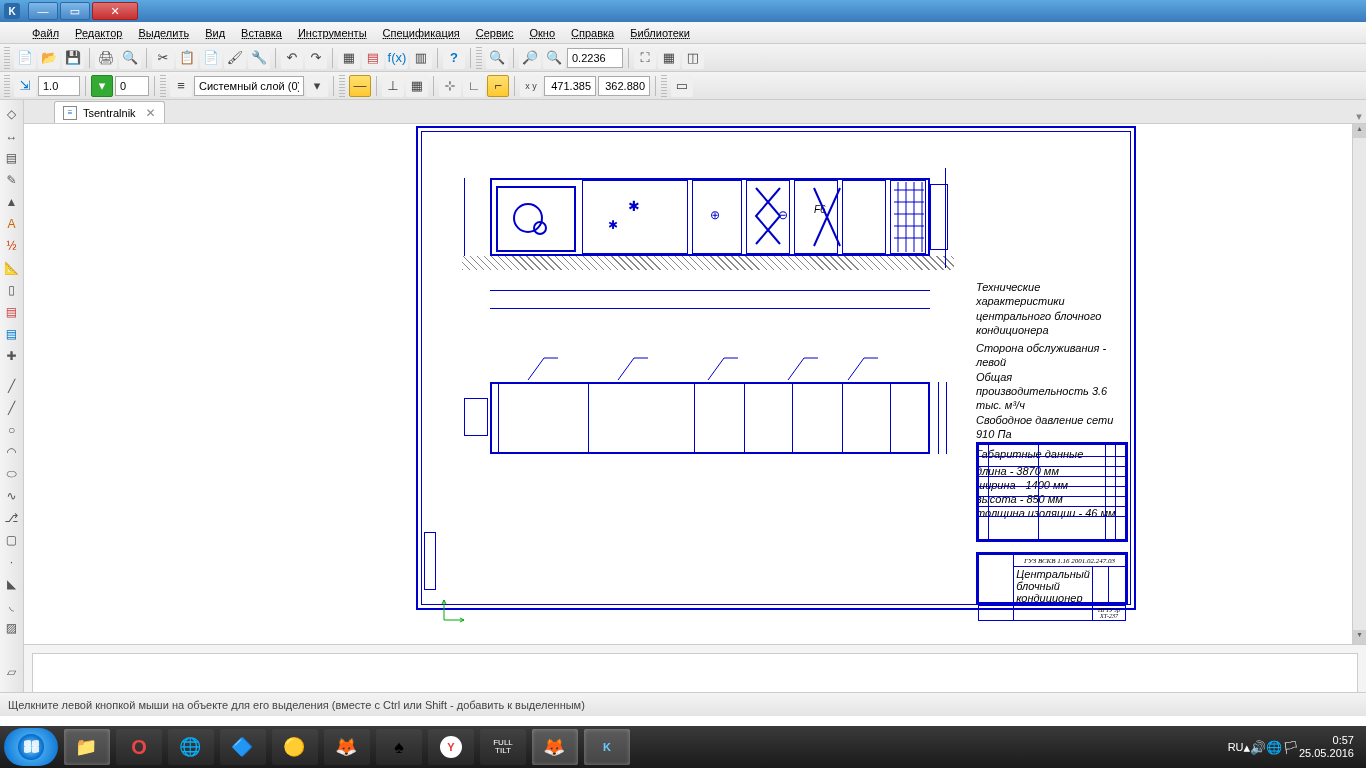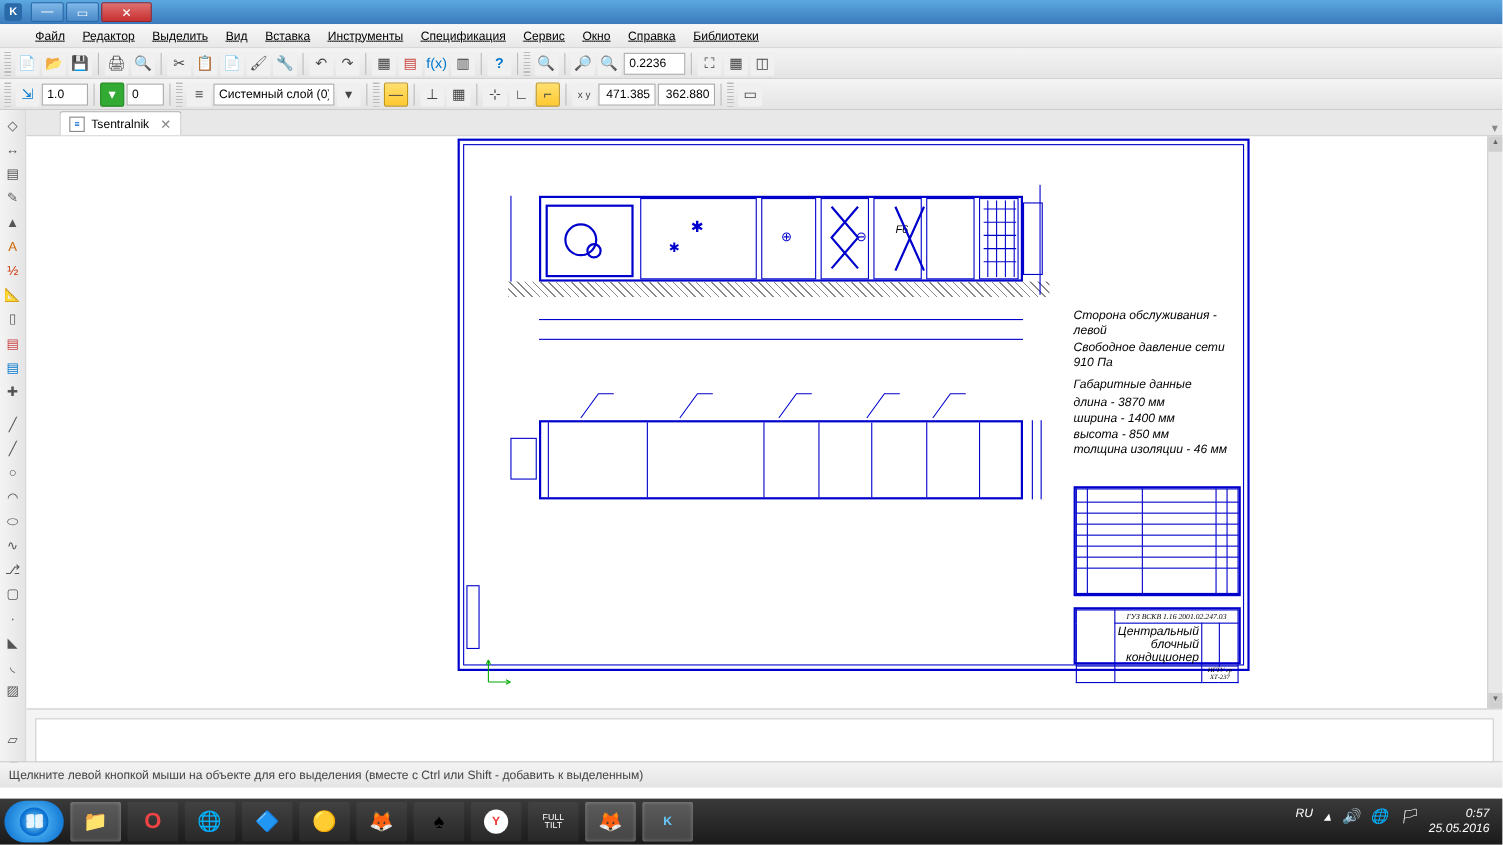--- a/index.html
+++ b/index.html
@@ -60,21 +60,21 @@
 .bp-inner { position:absolute; left:8px; top:8px; right:8px; bottom:8px; background:#fff; border:1px solid #ccc; }
 
 
 .statusbar { position:absolute; left:0; right:0; bottom:52px; height:24px; background:linear-gradient(#f4f4f4,#e4e4e4); border-top:1px solid #ccc; display:flex; align-items:center; padding:0 8px; color:#444; }
 
 
 .taskbar { position:absolute; left:0; right:0; bottom:0; height:42px; background:linear-gradient(#3a3a3a,#1a1a1a); display:flex; align-items:center; padding:0 4px; }
 .start { width:54px; height:38px; background:radial-gradient(circle,#6cf,#06c); border-radius:20px; display:flex; align-items:center; justify-content:center; font-size:20px; }
 .tbitem { width:46px; height:36px; margin-left:6px; background:rgba(255,255,255,0.05); border-radius:2px; display:flex; align-items:center; justify-content:center; font-size:18px; }
 .tbitem.active { background:rgba(255,255,255,0.18); box-shadow:inset 0 0 4px rgba(255,255,255,0.3); }
-.tray { margin-left:auto; display:flex; color:#fff; gap:10px; padding-right:8px;font-style:italic; }
+.tray { margin-left:auto; display:flex; align-items:center; color:#fff; padding-right:8px; }
 .tray .clock { text-align:right; font-size:11px; line-height:1.2; }
 .tray .lang { font-size:11px; }
 .tray .ic { font-size:13px; }
 
 svg { display:block; }
 </style>
 </head>
 <body>
 
 <div class="titlebar">
@@ -262,21 +262,23 @@
     <div class="dimv" style="left:424px;top:256px;height:68px;border-left:1px solid #00c"></div>
     <div class="dimv" style="left:472px;top:256px;height:68px;border-left:1px solid #00c"></div>
 
     <svg style="position:absolute;left:100px;top:224px" width="400" height="30">
       <path d="M10 28 L26 6 L40 6 M100 28 L116 6 L130 6 M190 28 L206 6 L220 6 M270 28 L286 6 L300 6 M330 28 L346 6 L360 6" stroke="#00c" stroke-width="1" fill="none"></path>
     </svg>
     <div class="dimv" style="left:520px;top:254px;height:72px"></div>
     <div class="dimv" style="left:528px;top:254px;height:72px"></div>
 
     <div class="note" style="left:558px;top:152px;width:150px">
+      <div style="margin-bottom:4px">Технические характеристики центрального блочного кондиционера</div>
       <div>Сторона обслуживания - левой</div>
+      <div>Общая производительность 3.6 тыс. м³/ч</div>
       <div>Свободное давление сети 910 Па</div>
       <div style="margin-top:6px;margin-bottom:2px">Габаритные данные</div>
       <div>длина - 3870 мм</div>
       <div>ширина - 1400 мм</div>
       <div>высота - 850 мм</div>
       <div>толщина изоляции - 46 мм</div>
     </div>
 
     <div class="dwg" style="left:6px;top:404px;width:12px;height:58px;border-width:1px"></div>
 
@@ -344,21 +346,21 @@
     </div>
 
     <div class="tblk" style="left:558px;top:424px;width:152px;height:52px">
       <table style="width:100%;height:100%;border-collapse:collapse">
         <tbody>
             <tr style="height:12px">
               <td style="width:50px" rowspan="2"></td>
               <td colspan="3" style="text-align:center;font-size:7px">ГУЗ ВСКВ 1.16 2001.02.247.03</td>
             </tr>
         <tr style="height:20px">
-              <td style="text-align:right;width:60px"><span>Центральный блочный</span><br><span>кондиционер</span></td>
+              <td style="text-align:left;width:60px"><span>Центральный блочный</span><br><span>кондиционер</span></td>
               <td style="width:18px"></td>
               <td style="width:20px"></td>
             </tr>
         <tr>
               <td></td>
               <td></td>
               <td colspan="2" style="text-align:center">НГТУ гр ХТ-237</td>
             </tr>
       </tbody>
         </table>

